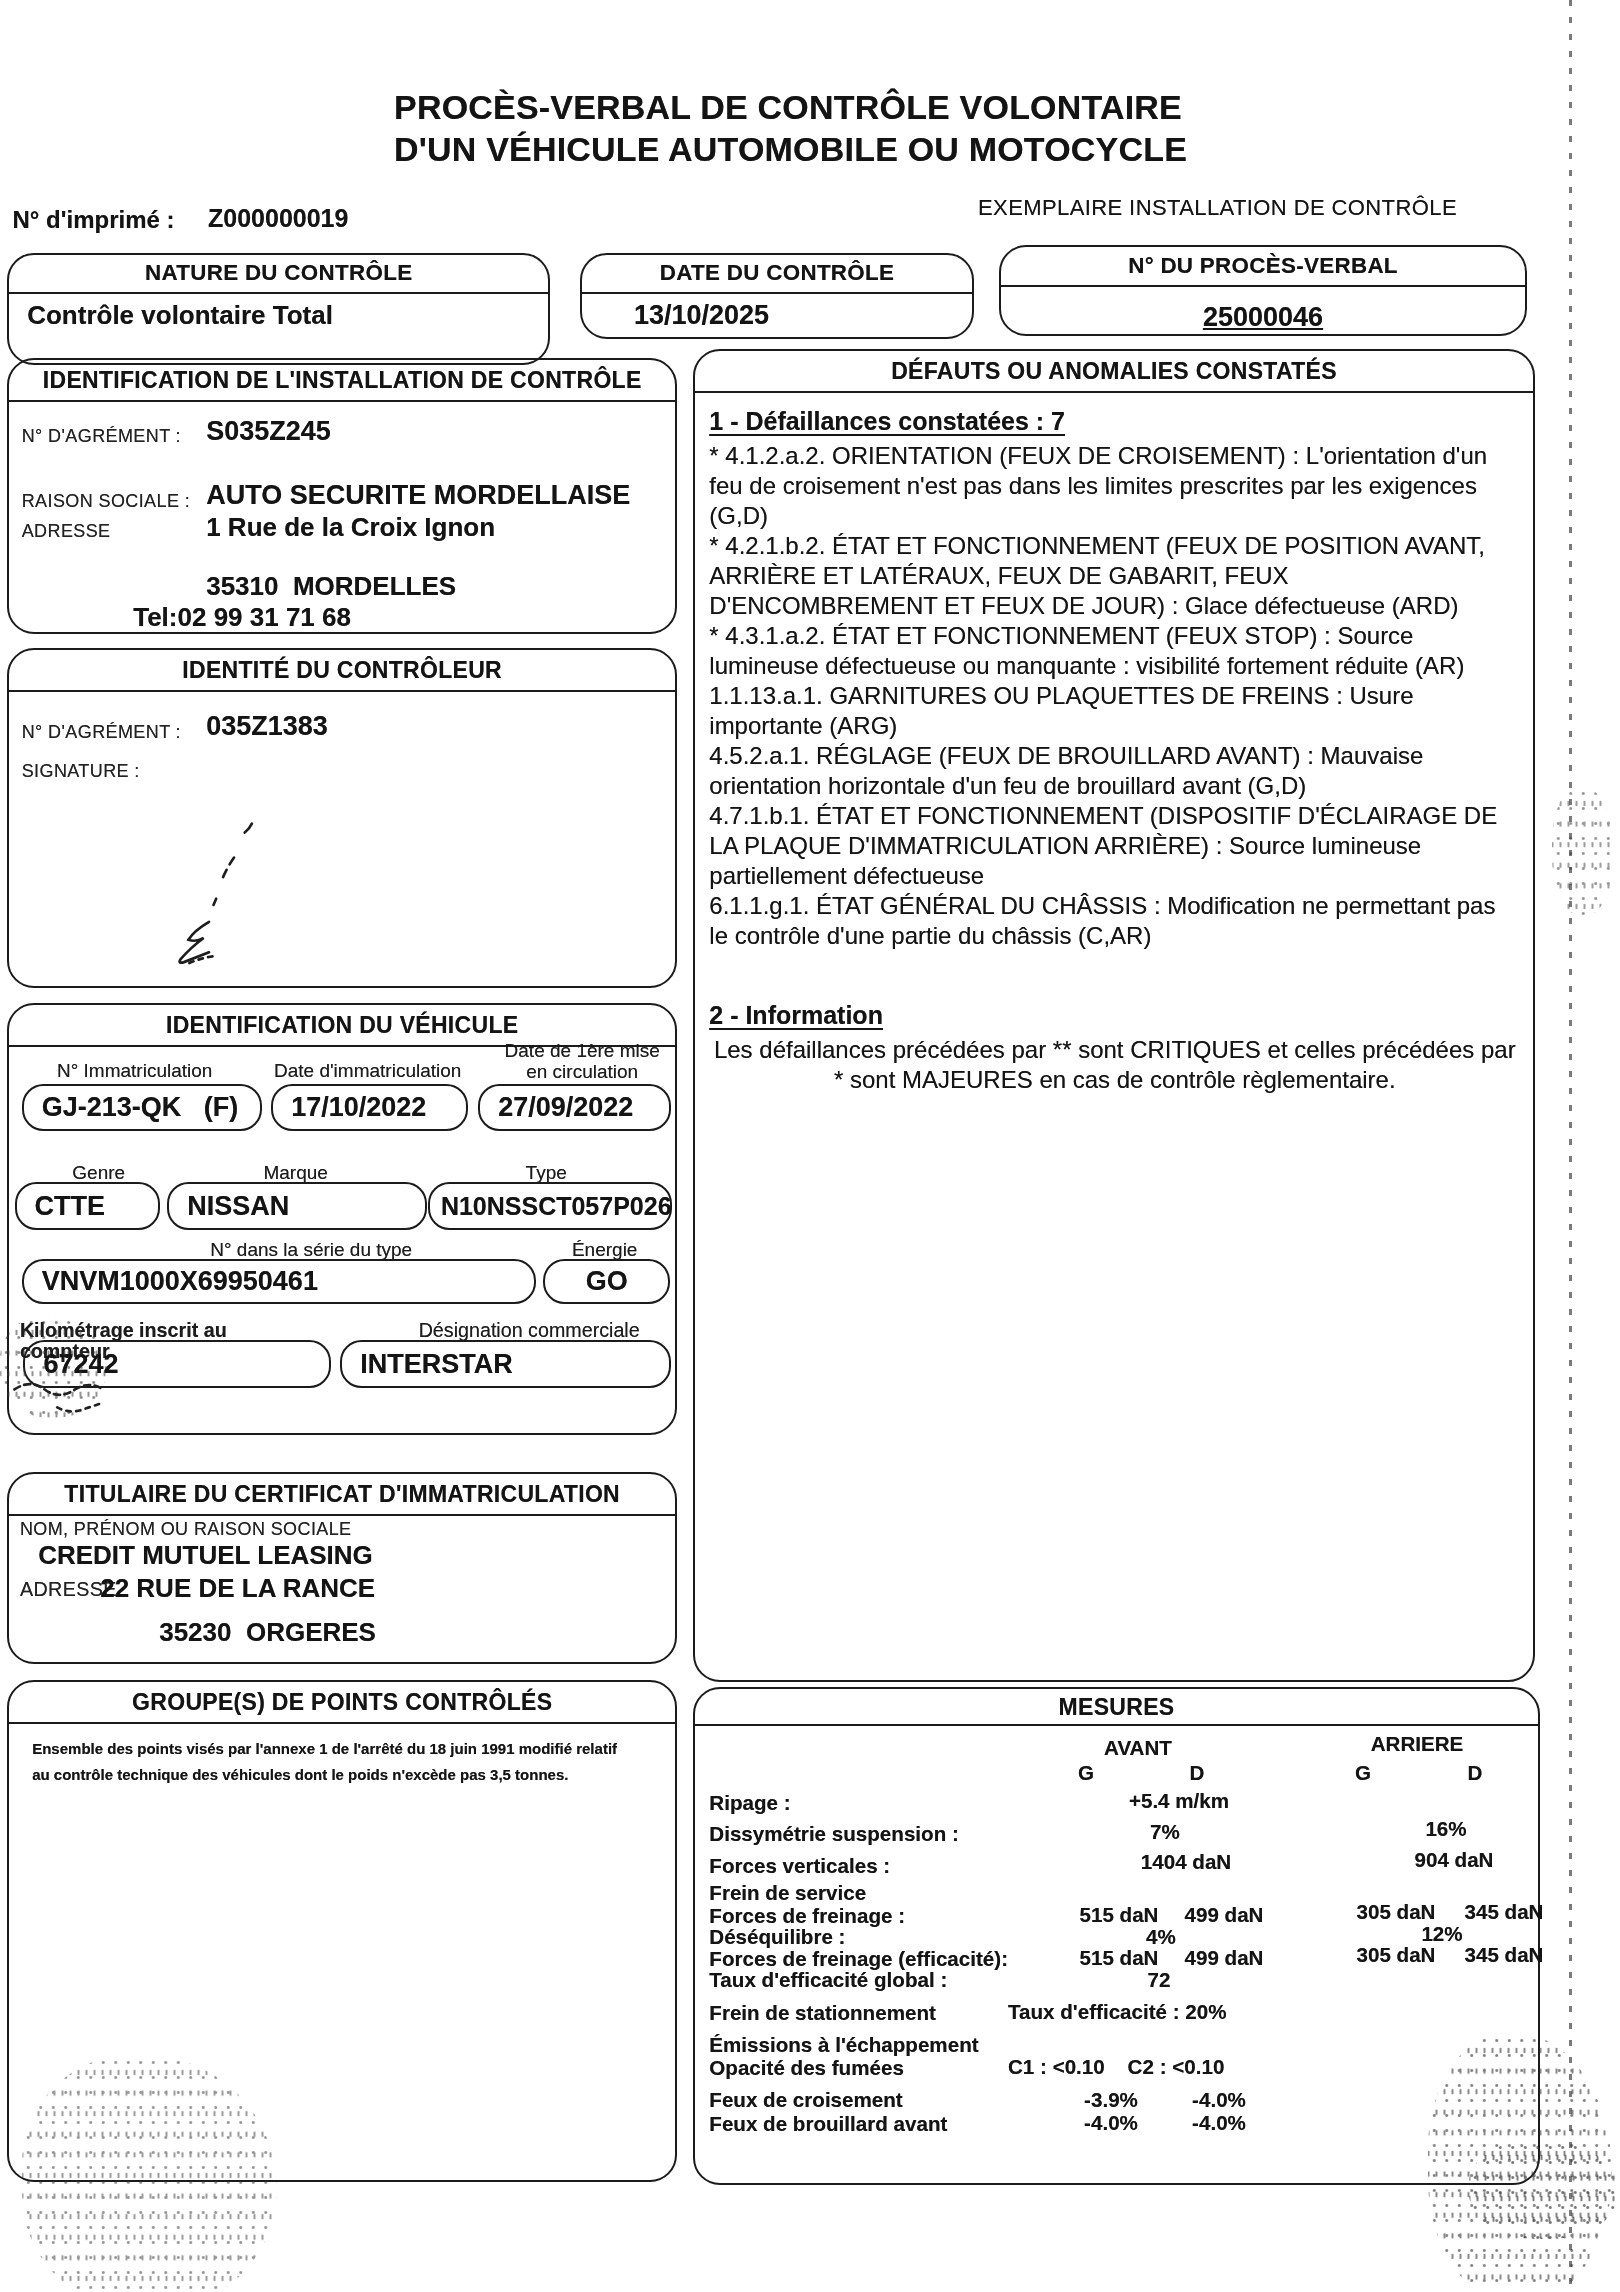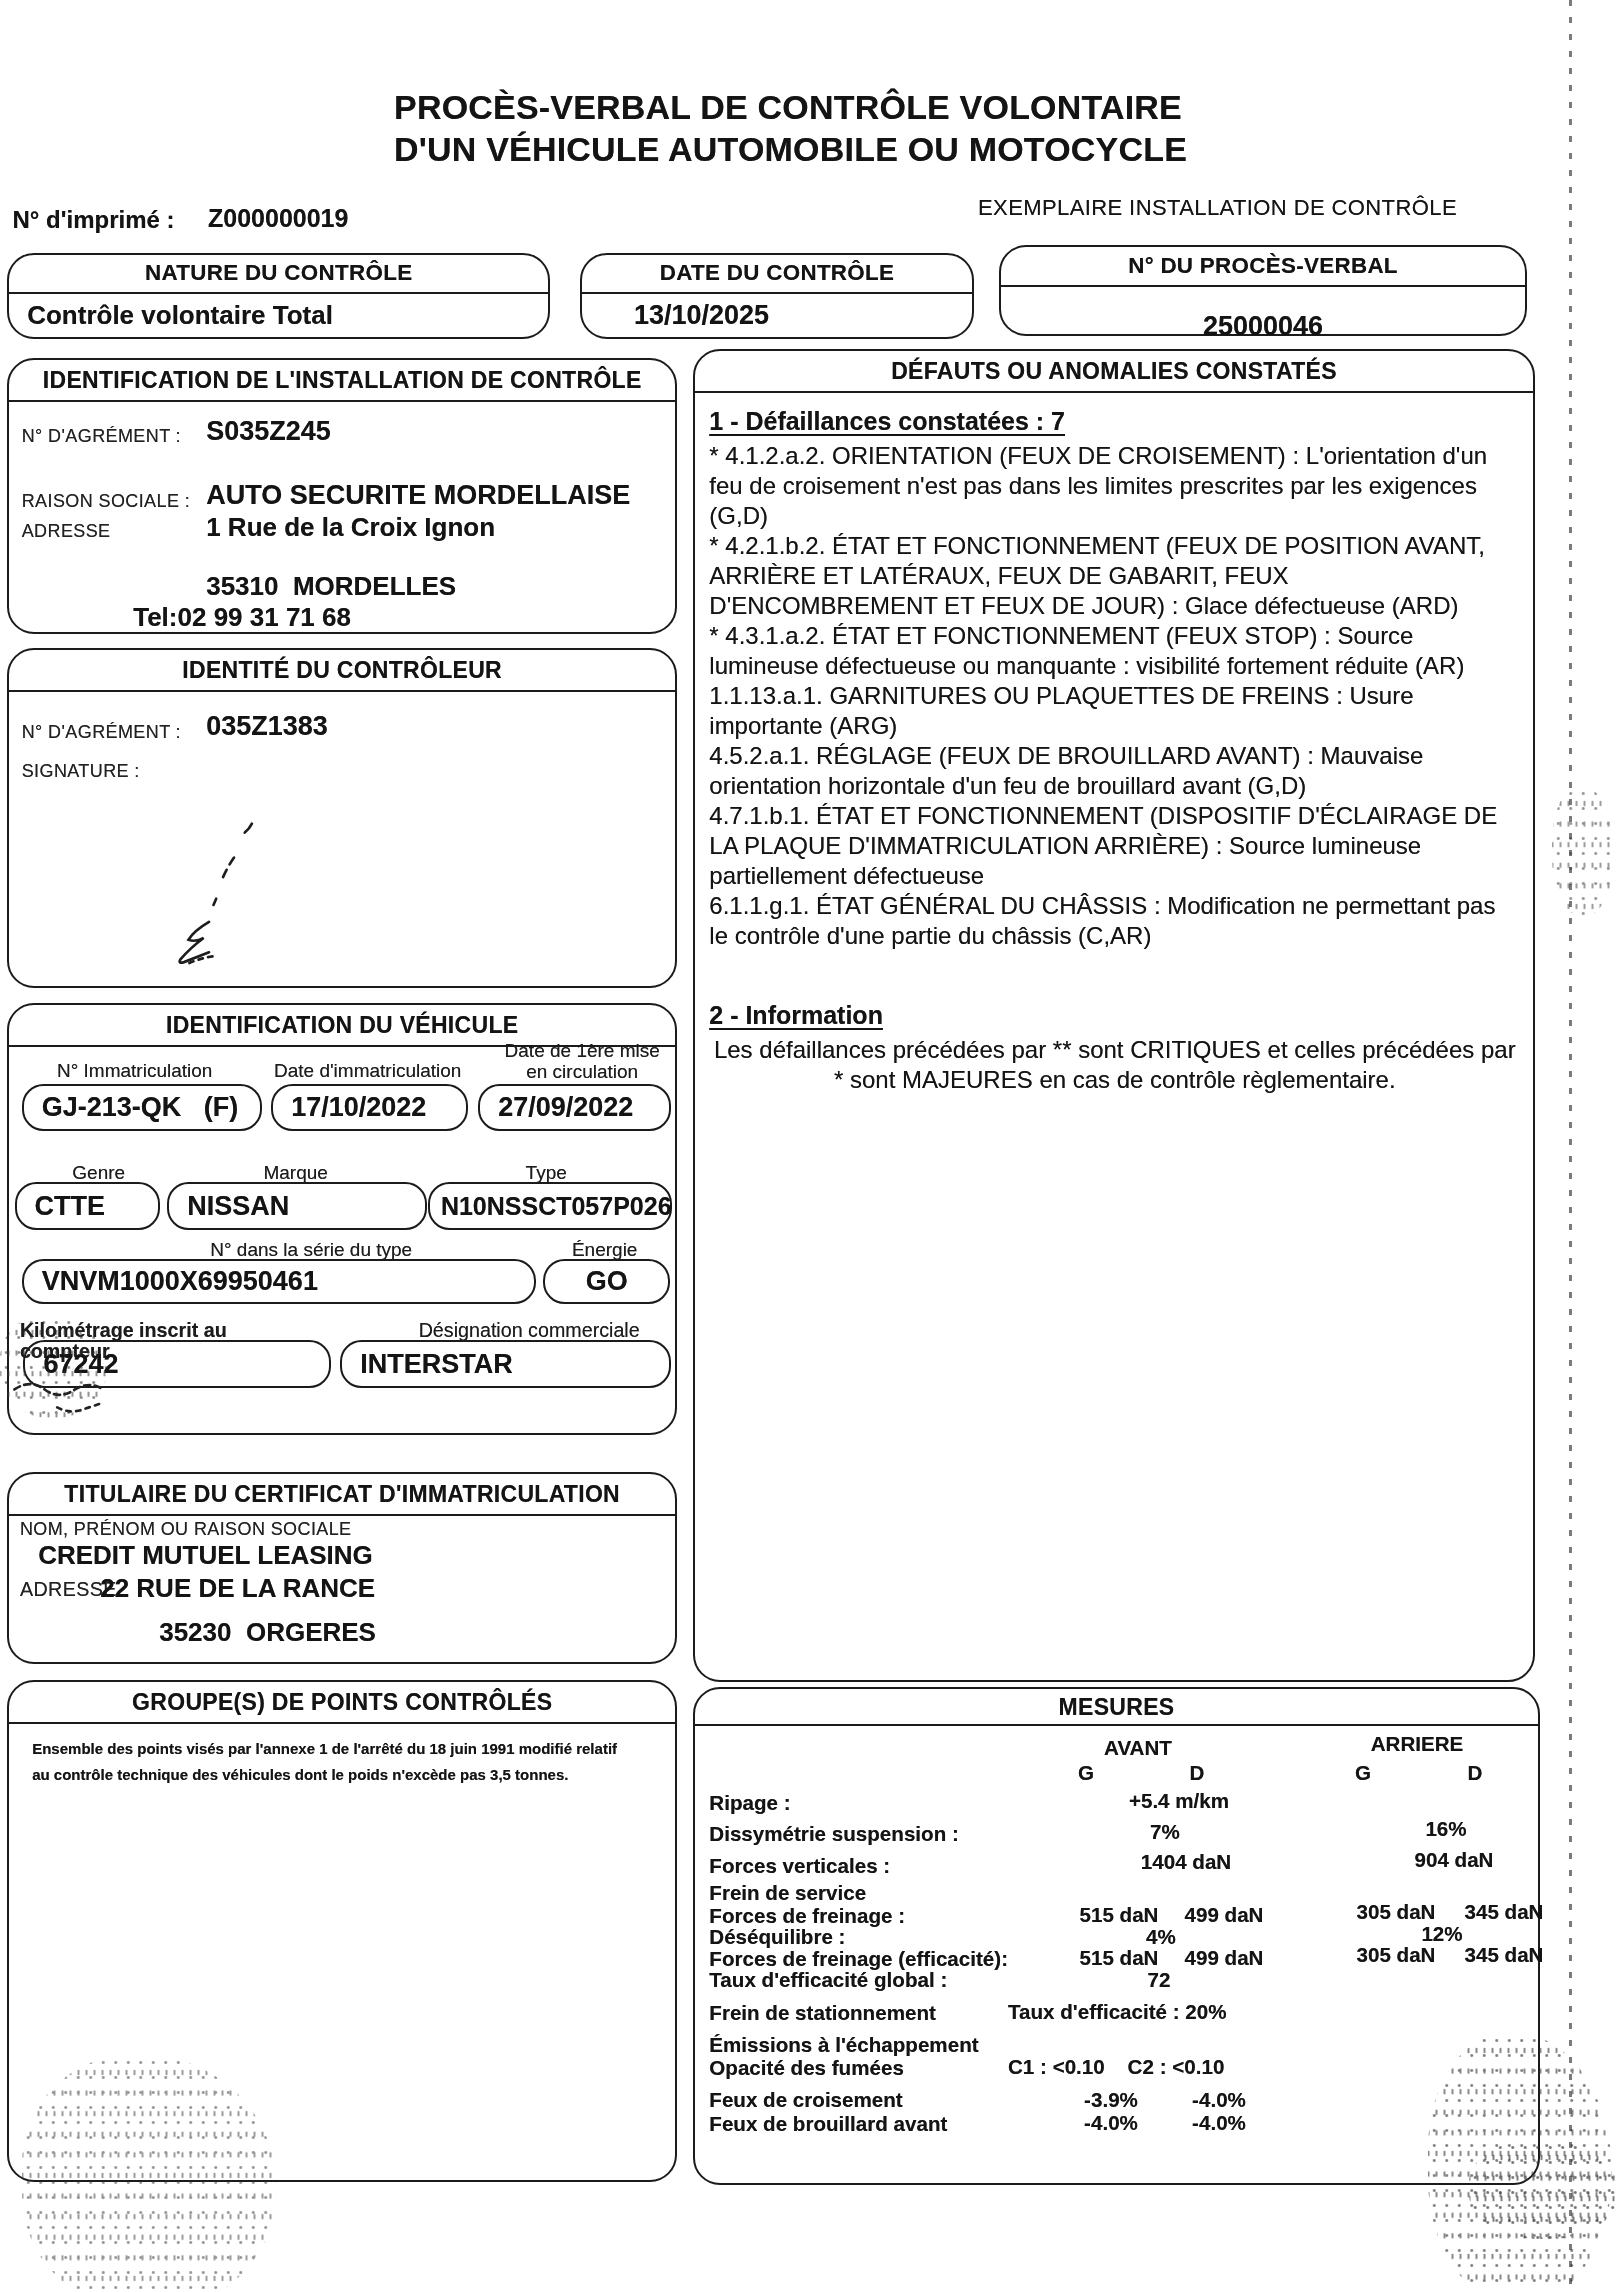--- a/index.html
+++ b/index.html
@@ -71,33 +71,33 @@
 <div class="abs" style="left:394px; top:86px; font-size:34px; font-weight:bold; line-height:42px; letter-spacing:0.2px;">
   <div>PROCÈS-VERBAL DE CONTRÔLE VOLONTAIRE</div>
   <div>D'UN VÉHICULE AUTOMOBILE OU MOTOCYCLE</div>
 </div>
 
 <span class="abs" style="left:12.5px; top:206px; font-size:24px; font-weight:bold;">N° d'imprimé :</span>
 <span class="abs" style="left:208px; top:204px; font-size:25px; font-weight:bold;">Z000000019</span>
 
 <span class="abs" style="left:978px; top:195px; font-size:22px; letter-spacing:0.4px;">EXEMPLAIRE INSTALLATION DE CONTRÔLE</span>
 
-<div class="box" style="left:7.2px; top:253px; width:543px; height:86px;">
+<div class="box" style="left:7.2px; top:253px; width:543px; height:112px;">
   <div class="box-header" style="font-size:22.4px; padding-top:5.4px;">NATURE DU CONTRÔLE</div>
   <div class="abs val" style="left:18px; top:45px; font-size:26px;">Contrôle volontaire Total</div>
 </div>
 
 <div class="box" style="left:580px; top:253px; width:394px; height:86px;">
   <div class="box-header" style="font-size:22.4px; padding-top:5.4px;">DATE DU CONTRÔLE</div>
   <div class="abs val" style="left:52px; top:45px; font-size:27px;">13/10/2025</div>
 </div>
 
 <div class="box" style="left:999px; top:245px; width:528px; height:91px;">
   <div class="box-header" style="font-size:22.4px; padding-top:6.3px;">N° DU PROCÈS-VERBAL</div>
-  <div class="val" style="text-align:center; margin-top:24px; font-size:27px;">25000046</div>
+  <div class="val" style="text-align:center; margin-top:15px; font-size:27px;text-decoration:underline;">25000046</div>
 </div>
 
 <div class="box" style="left:7.2px; top:358px; width:670px; height:276px;">
   <div class="box-header">IDENTIFICATION DE L'INSTALLATION DE CONTRÔLE</div>
   <span class="abs lbl" style="left:12.5px; top:66px;">N° D'AGRÉMENT :</span>
   <span class="abs val" style="left:197px; top:56px;">S035Z245</span>
   <span class="abs lbl" style="left:12.5px; top:131px;">RAISON SOCIALE :</span>
   <span class="abs val" style="left:197px; top:120px;">AUTO SECURITE MORDELLAISE</span>
   <span class="abs lbl" style="left:12.5px; top:161px;">ADRESSE</span>
   <span class="abs val" style="left:197px; top:152px; font-size:26px;">1 Rue de la Croix Ignon</span>

